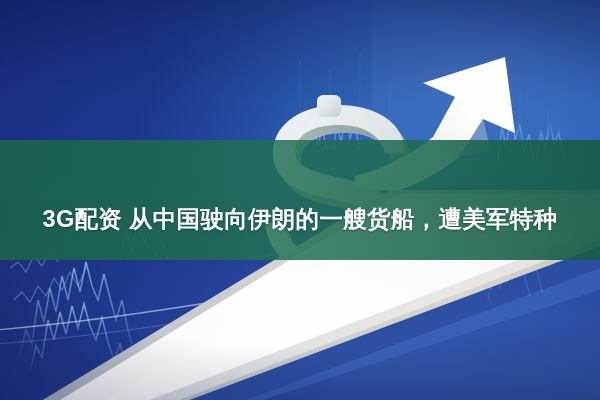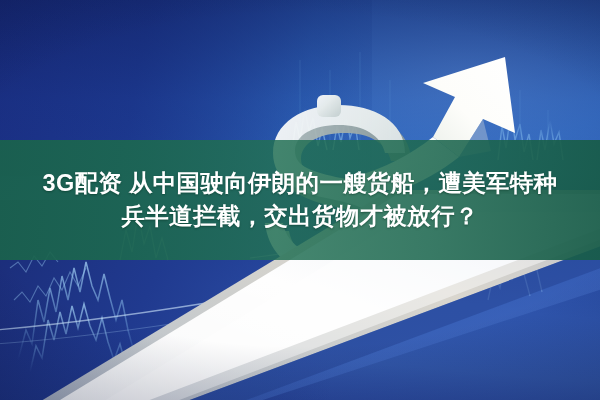--- a/index.html
+++ b/index.html
@@ -68,20 +68,21 @@
   }
   .title-line{
     color:#ffffff;
     font-size:23.5px;
     font-weight:bold;
     letter-spacing:.3px;
     line-height:1.42;
     text-align:center;
     white-space:nowrap;
     text-shadow:0 1px 2px rgba(0,40,25,.45);
+    margin-top:40px;
   }
 </style>
 </head>
 <body>
 
 <div class="stage">
 
   <div class="bg-base"></div>
   <div class="bg-left-dark"></div>
   <div class="bg-top-shade"></div>
@@ -246,16 +247,15 @@
       <path d="M 64 300 L 452 62 L 700 62 L 700 67 L 88 300 Z" fill="#ffffff" opacity=".45"></path>
 
       <path d="M 96 300 L 700 74 L 700 96 L 152 300 Z" fill="#1e3a86" opacity=".40"></path>
     </svg>
   </div>
 
   <div class="vignette"></div>
 
   <div class="title-band">
     <div class="title-line">3G配资 从中国驶向伊朗的一艘货船，遭美军特种</div>
-    <div class="title-line">兵半道拦截，交出货物才被放行？</div>
   </div>
 
 </div>
 
 </body></html>

